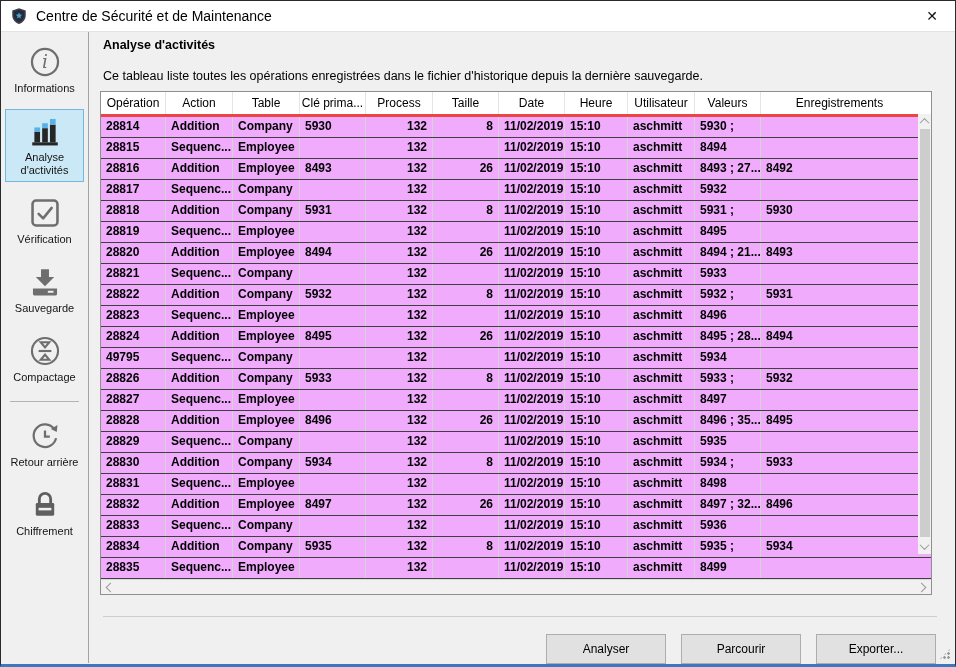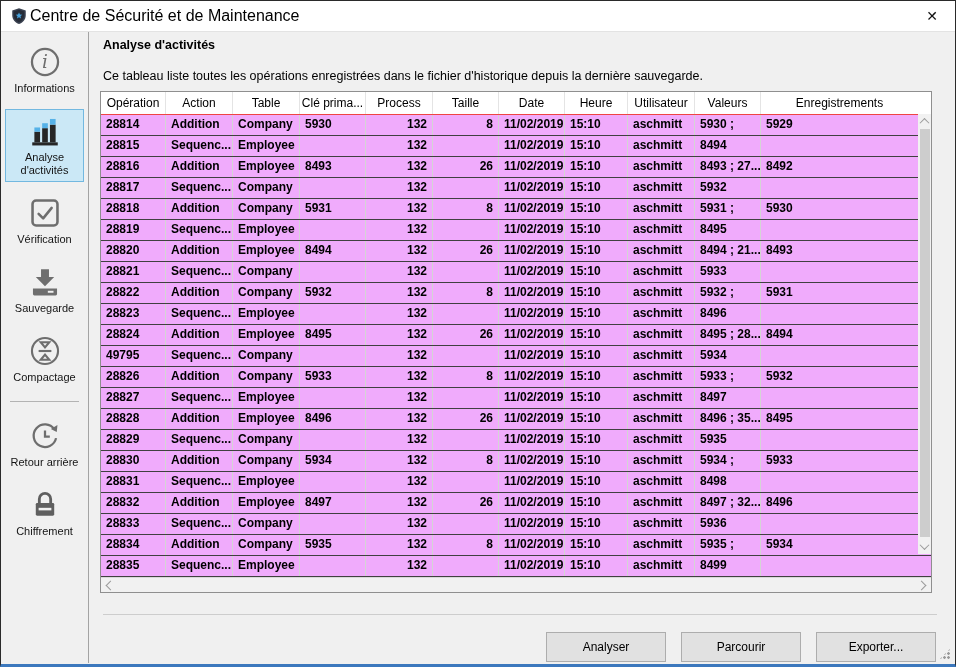--- a/index.html
+++ b/index.html
@@ -2,42 +2,42 @@
 <html><head>
 <meta charset="utf-8">
 <style>
   html,body{margin:0;padding:0;background:#ffffff;font-family:"Liberation Sans",sans-serif;}
   .window{position:relative;width:956px;height:667px;box-sizing:border-box;
     border:1px solid #2a2a2a;border-bottom:3px solid #3c78bd;background:#f0f0f0;overflow:hidden;}
   
   .titlebar{height:31px;background:#ffffff;display:flex;align-items:center;
     padding:0 6px 0 9px;border-bottom:1px solid #e3e3e3;box-sizing:border-box;}
   .title-icon{width:18px;height:18px;display:inline-flex;}
-  .title-text{font-size:16px;color:#000;margin-left:2px;white-space:nowrap;}
+  .title-text{font-size:14px;color:#000;margin-left:8px;white-space:nowrap;}
   .close-btn{margin-left:auto;width:34px;height:30px;display:flex;align-items:center;justify-content:center;
     font-size:14px;color:#111;cursor:default;}
   
   .body-row{display:flex;height:631px;}
   .sidebar{width:88px;box-sizing:border-box;border-right:1px solid #a3a3a3;
     padding-top:8px;display:flex;flex-direction:column;align-items:stretch;background:#f0f0f0;}
   .side-item{margin:0 4px 9px;display:flex;flex-direction:column;align-items:center;
     gap:3px;padding:4px 1px;text-align:center;border:1px solid transparent;box-sizing:border-box;}
   .side-item.selected{background:#cbe8f6;border-color:#72b8e0;}
   .side-icon{width:34px;height:34px;display:inline-flex;}
   .side-icon svg{width:34px;height:34px;}
   .side-label{font-size:11px;line-height:13px;color:#141414;width:74px;}
   .side-divider{height:1px;background:#b3b3b3;margin:3px 9px 12px;}
   
   .main{flex:1;padding:6px 0 0 11px;position:relative;box-sizing:border-box;}
   .page-title{font-size:12.5px;font-weight:bold;color:#000;margin-left:3px;}
   .page-desc{font-size:12.5px;font-weight:normal;color:#000;margin:17px 0 0 3px;}
   
   .table-wrap{width:832px;margin-top:8px;border:1px solid #8f8f8f;background:#ffffff;
     box-sizing:border-box;position:relative;}
-  .thead{display:flex;height:22px;border-bottom:1px solid #ef4444;background:#ffffff;}
+  .thead{display:flex;height:22px;border-bottom:3px solid #ef4444;background:#ffffff;}
   .th{box-sizing:border-box;display:flex;align-items:center;justify-content:center;
     font-size:12px;color:#000;border-right:1px solid #e4e4e4;overflow:hidden;white-space:nowrap;}
   .th-spacer{width:13px;}
   .tbody{position:relative;}
   .tr{display:flex;height:20px;border-bottom:1px solid #404040;background:#f0abfc;font-weight:bold;}
   .td{box-sizing:border-box;font-size:12px;color:#000;line-height:19px;padding:0 5px;
     border-right:1px solid #d4d4d4;overflow:hidden;white-space:nowrap;}
   .c0{width:65px}.c1{width:67px}.c2{width:67px}.c3{width:66px}.c4{width:67px}
   .c5{width:66px}.c6{width:66px}.c7{width:63px}.c8{width:67px}.c9{width:66px}.c10{width:157px;border-right:none;}
   .td.c4,.td.c5,.td.c6{text-align:right;}
@@ -179,21 +179,20 @@
               <div class="td c0">28814</div>
               <div class="td c1">Addition</div>
               <div class="td c2">Company</div>
               <div class="td c3">5930</div>
               <div class="td c4">132</div>
               <div class="td c5">8</div>
               <div class="td c6">11/02/2019</div>
               <div class="td c7">15:10</div>
               <div class="td c8">aschmitt</div>
               <div class="td c9">5930 ;</div>
-              <div class="td c10">5929</div>
             </div>
             <div class="tr">
               <div class="td c0">28815</div>
               <div class="td c1">Sequenc...</div>
               <div class="td c2">Employee</div>
               <div class="td c3"></div>
               <div class="td c4">132</div>
               <div class="td c5"></div>
               <div class="td c6">11/02/2019</div>
               <div class="td c7">15:10</div>

